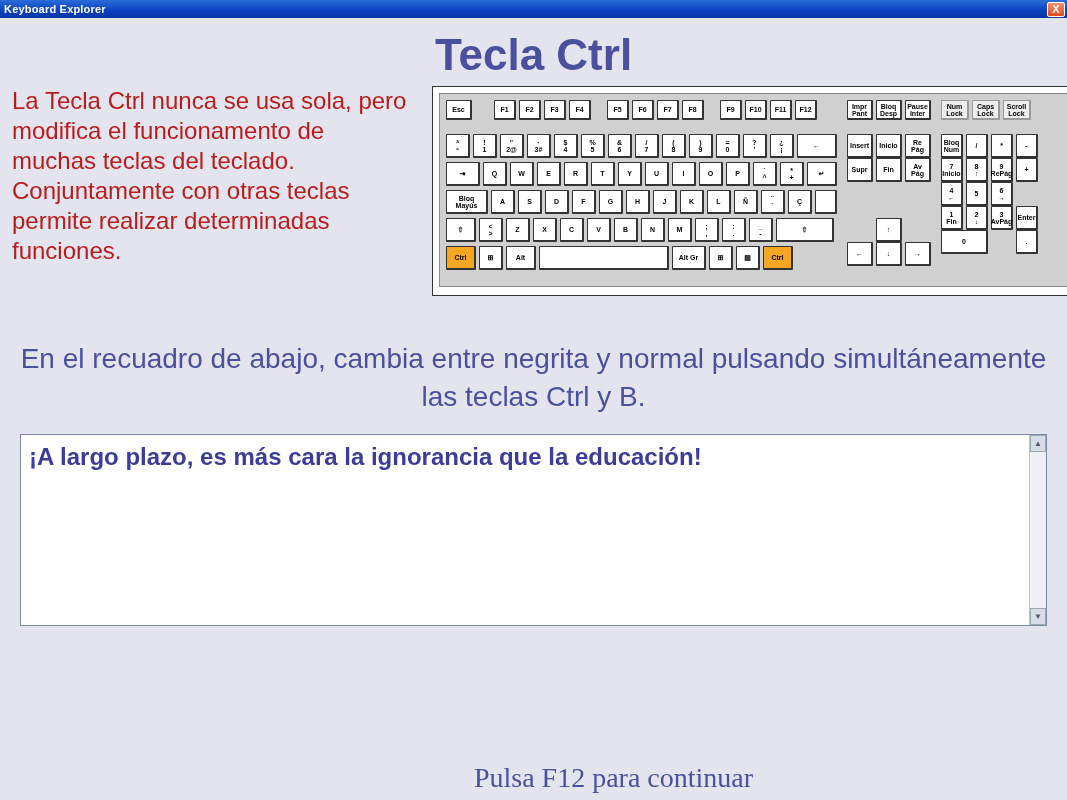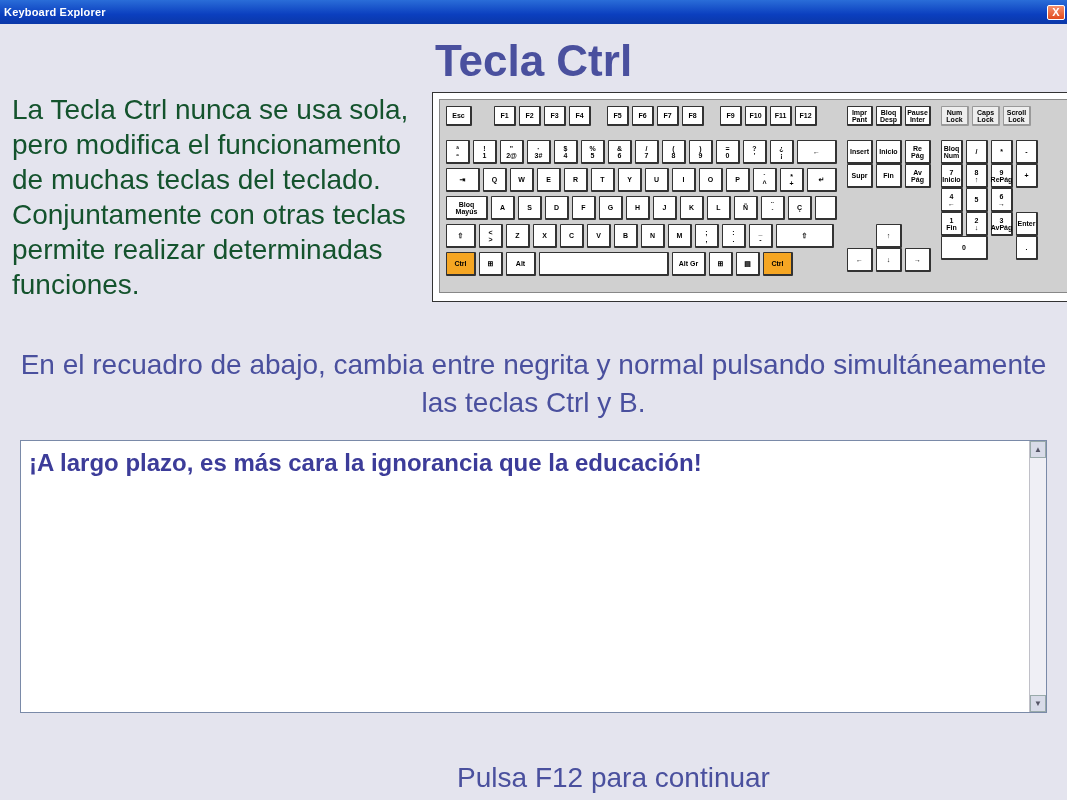--- a/index.html
+++ b/index.html
@@ -4,21 +4,21 @@
 <style>
   * { box-sizing: border-box; margin: 0; padding: 0; }
   body {
     width: 1067px; height: 800px;
     background: #e4e4ee;
     font-family: Verdana, Arial, sans-serif;
     overflow: hidden;
     position: relative;
   }
   .titlebar {
-    height: 24px;
+    height: 18px;
     background: linear-gradient(to bottom, #2a6dd8, #0b3fbf 60%, #0a37a8);
     display: flex; align-items: center;
     padding: 0 2px 0 4px;
     color: #fff; font-size: 11px; font-weight: bold;
     position: relative;
   }
   .titlebar .title { flex: 1; letter-spacing: 0.2px; }
   .titlebar .close {
     width: 18px; height: 15px;
     background: linear-gradient(to bottom, #f58e6a, #e24b1e);
@@ -32,22 +32,22 @@
   .page-title {
     text-align: center;
     color: #4a509e;
     font-size: 44px;
     font-weight: bold;
     margin-top: 4px; margin-bottom: 6px;
   }
   .row1 { display: flex; gap: 20px; align-items: flex-start; }
   .desc {
     flex: 0 0 400px;
-    color: #14532d;
-    font-size: 28px;
+    color: #b91c1c;
+    font-size: 24px;
     line-height: 1.25;
   }
   .kbd-wrap {
     flex: 1;
     border: 1px solid #333;
     background: #fff;
     padding: 6px 6px 8px 6px;
     height: 210px;
     position: relative;
   }
@@ -83,21 +83,21 @@
     color: #4a509e;
     font-size: 28px;
     text-align: center;
     margin: 44px 0 18px 0;
     line-height: 1.35;
   }
   .textbox-wrap {
     margin: 0 8px;
     border: 1px solid #7a8aa8;
     background: #fff;
-    height: 273px;
+    height: 192px;
     position: relative;
     display: flex;
   }
   .textbox {
     flex: 1;
     padding: 6px 8px;
     color: #3c3c99;
     font-size: 24px;
     font-weight: bold;
     outline: none;
@@ -108,20 +108,21 @@
     background: #e8e8e8;
     border-left: 1px solid #c0c0c8;
     display: flex; flex-direction: column;
   }
   .sb-btn { height: 17px; background: #d8dbe8; border:1px solid #9aa; display:flex;align-items:center;justify-content:center;font-size:8px;color:#556; }
   .sb-track { flex:1; background:#efeff5; }
   .footer {
     position: absolute; bottom: 6px; left: 0; right: 0;
     display: flex; align-items: center;
     padding: 0 12px;
+    font-family: Liberation Serif, serif;
   }
   .footer-hint {
     flex: 1;
     text-align: center;
     color: #4a509e;
     font-size: 28px;
     padding-left: 160px;
   }
   .nav-btns { display: flex; align-items: center; gap: 4px; }
   .arrow-btn {

